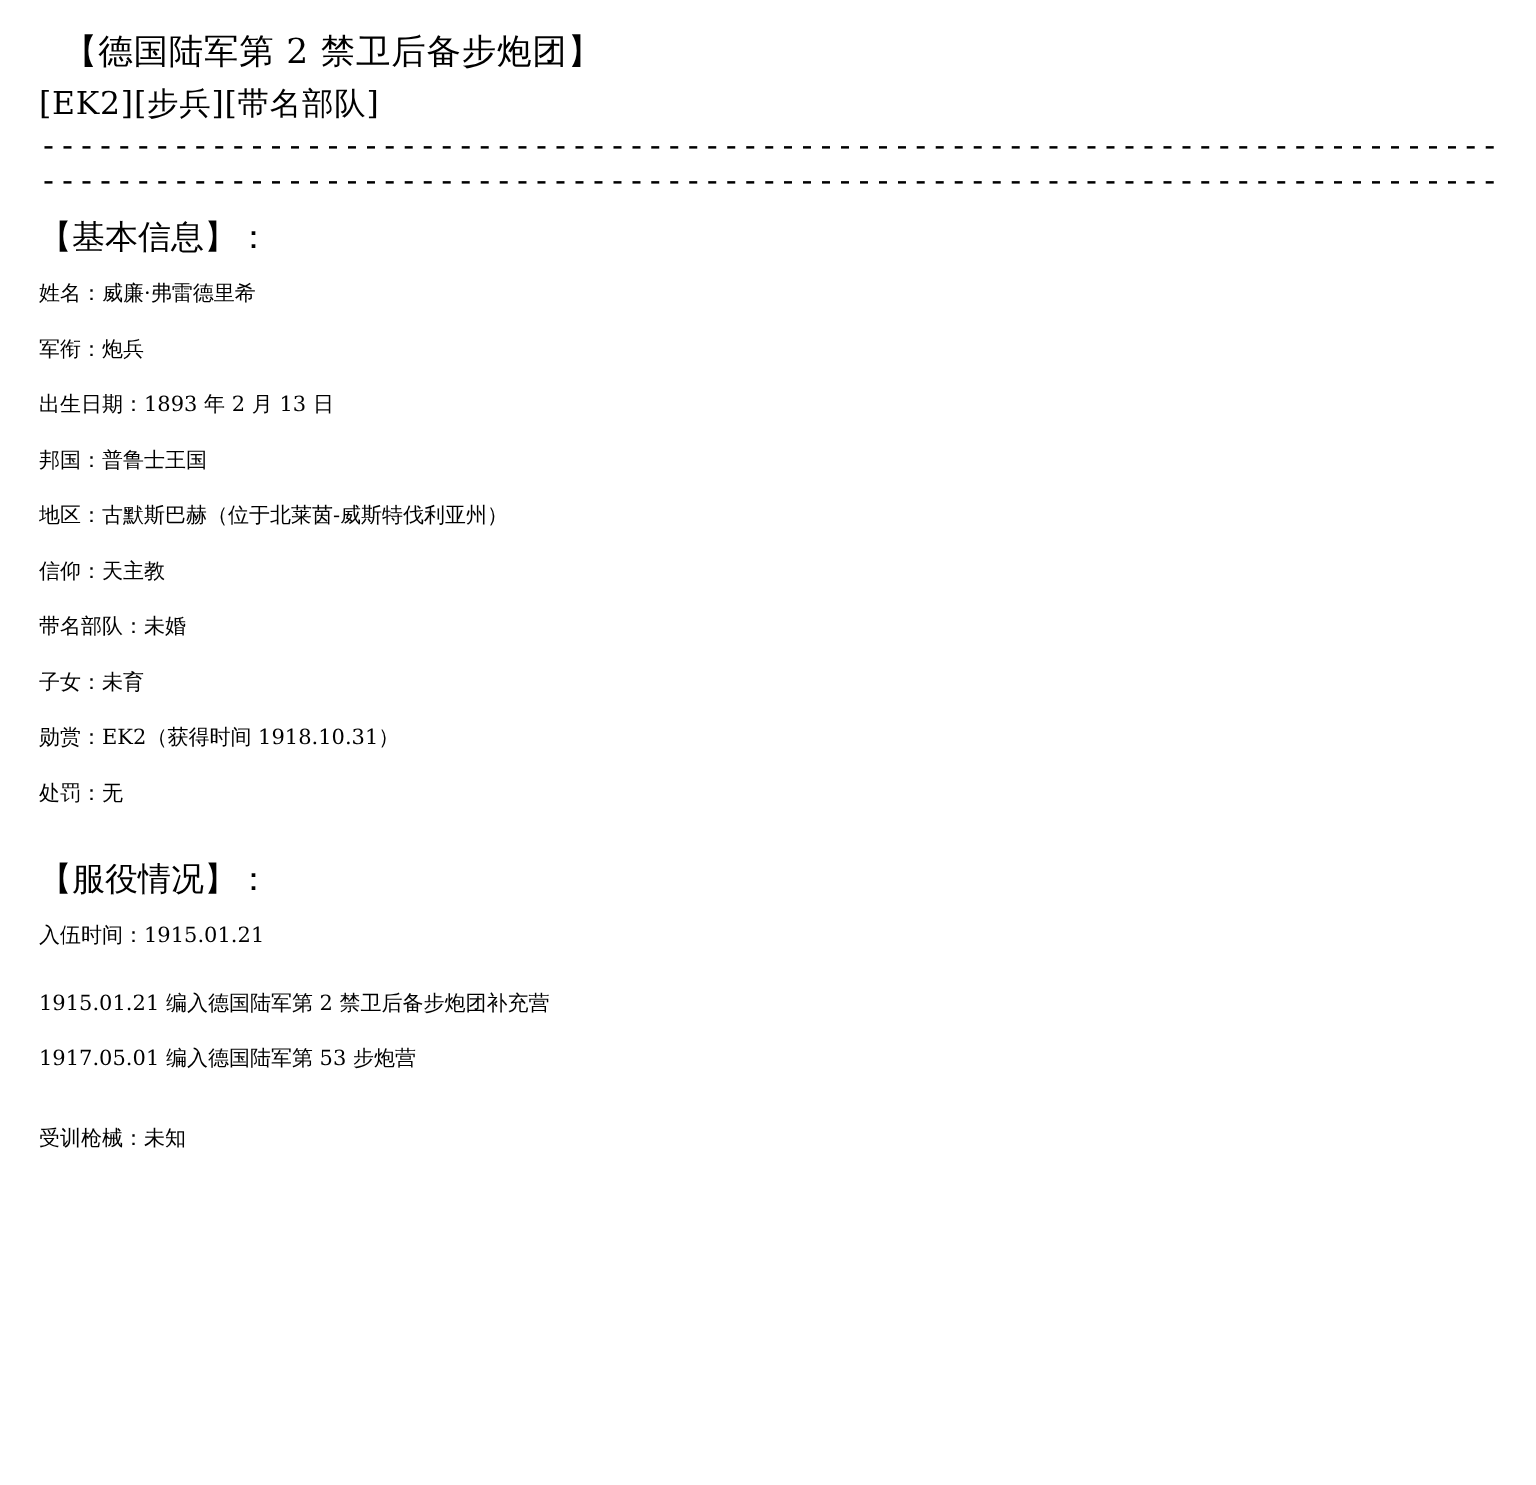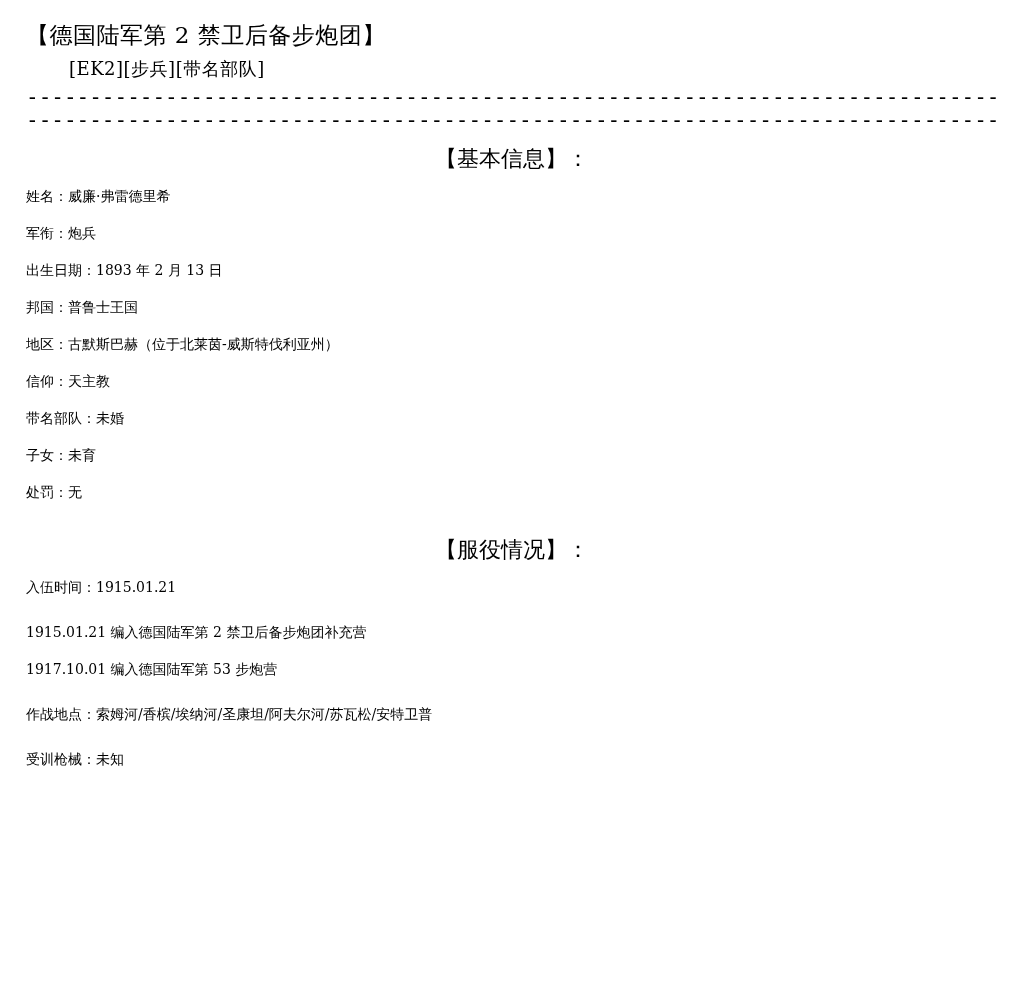--- a/index.html
+++ b/index.html
@@ -16,41 +16,40 @@
   }
   .page {
     padding: 18px 26px 0 26px;
     box-sizing: border-box;
   }
   .title {
     font-size: 23px;
     line-height: 34px;
     letter-spacing: 0.5px;
     white-space: nowrap;
+    margin-left: 16px;
   }
   .subtitle {
-    font-size: 18px;
+    font-size: 21px;
     line-height: 34px;
     letter-spacing: 0.5px;
     white-space: nowrap;
-    margin-left: 43px;
   }
   .rule {
     font-size: 21px;
     line-height: 23px;
     letter-spacing: 0px;
     white-space: nowrap;
     overflow: hidden;
     font-family: "DejaVu Sans Mono", "Liberation Mono", monospace;
   }
   .section-head {
     font-size: 22px;
     line-height: 38px;
     white-space: nowrap;
-    text-align: center;
   }
   .line {
     font-size: 14px;
     line-height: 37px;
     white-space: nowrap;
   }
   .spacer-sm { height: 8px; }
   .spacer-md { height: 20px; }
   .block {
     margin: 0;
@@ -75,36 +74,36 @@
 
   <div class="block">
     <div class="line">姓名：威廉·弗雷德里希</div>
     <div class="line">军衔：炮兵</div>
     <div class="line">出生日期：1893 年 2 月 13 日</div>
     <div class="line">邦国：普鲁士王国</div>
     <div class="line">地区：古默斯巴赫（位于北莱茵-威斯特伐利亚州）</div>
     <div class="line">信仰：天主教</div>
     <div class="line">带名部队：未婚</div>
     <div class="line">子女：未育</div>
+    <div class="line">勋赏：EK2（获得时间 1918.10.31）</div>
     <div class="line">处罚：无</div>
   </div>
 
   <div class="spacer-md"></div>
 
   <div class="section-head">【服役情况】：</div>
   <div class="line">入伍时间：1915.01.21</div>
 
   <div class="spacer-sm"></div>
 
   <div class="block">
     <div class="line">1915.01.21  编入德国陆军第 2 禁卫后备步炮团补充营</div>
-    <div class="line">1917.10.01  编入德国陆军第 53 步炮营</div>
+    <div class="line">1917.05.01  编入德国陆军第 53 步炮营</div>
   </div>
 
   <div class="spacer-sm"></div>
 
-  <div class="line">作战地点：索姆河/香槟/埃纳河/圣康坦/阿夫尔河/苏瓦松/安特卫普</div>
 
   <div class="spacer-sm"></div>
 
   <div class="line">受训枪械：未知</div>
 
 </div>
 
 </body></html>

